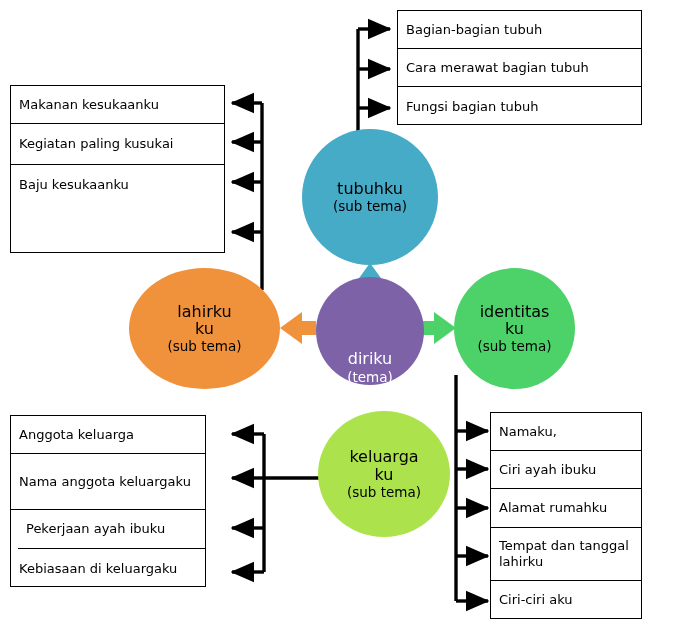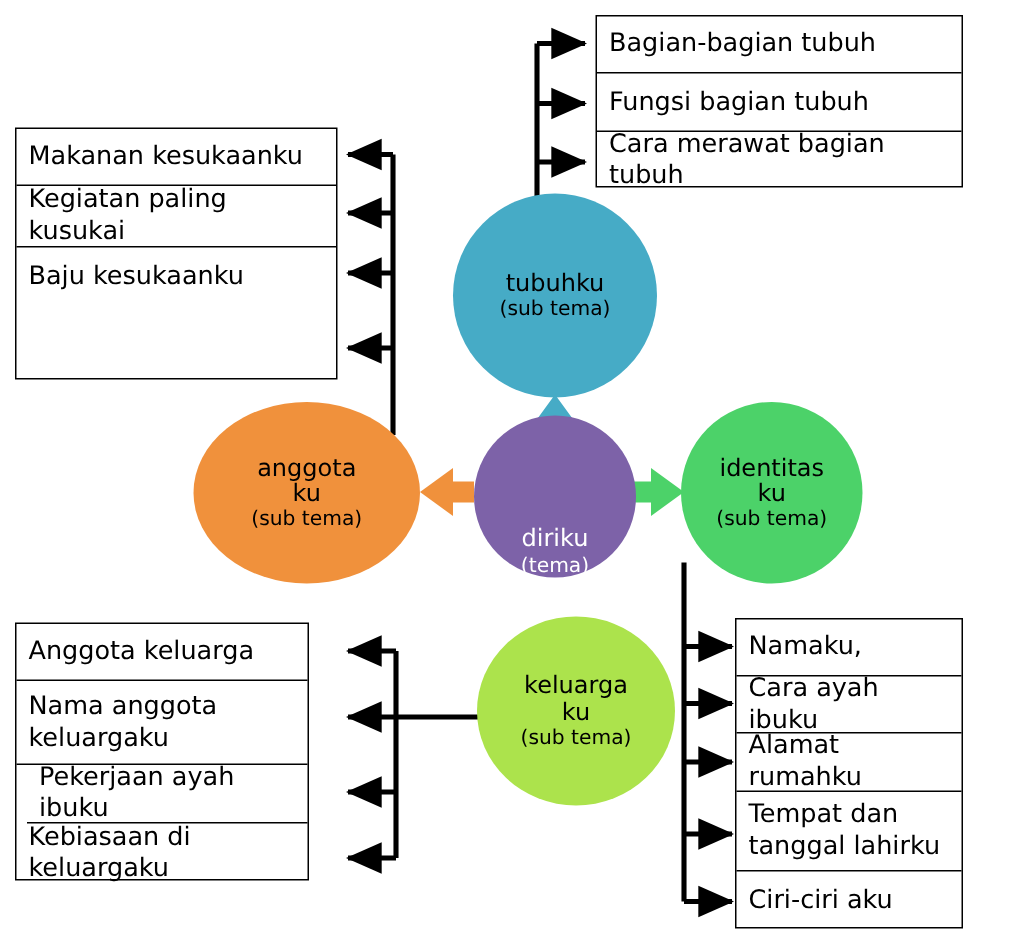--- a/index.html
+++ b/index.html
@@ -2,21 +2,21 @@
 <html><head>
 <meta charset="utf-8">
 <style>
   html,body{margin:0;padding:0;background:#ffffff;}
   body{font-family:"DejaVu Sans","Liberation Sans",sans-serif;}
   #canvas{position:relative;width:683px;height:621px;background:#ffffff;overflow:hidden;}
 
   
   .boxgroup{position:absolute;border:1.6px solid #000;box-sizing:border-box;background:#fff;}
   .boxrow{box-sizing:border-box;border-bottom:1.6px solid #000;display:flex;align-items:center;
-          padding:2px 8px;color:#000;font-size:17px;line-height:1.22;}
+          padding:2px 8px;color:#000;font-size:13px;line-height:1.22;}
   .boxrow:last-child{border-bottom:none;}
 
   
   .circle{position:absolute;border-radius:50%;display:flex;flex-direction:column;
           align-items:center;justify-content:center;text-align:center;color:#000;}
   .c-main{font-size:16px;line-height:1.12;}
   .c-sub{font-size:13.5px;line-height:1.2;}
 
   
   #wires{position:absolute;left:0;top:0;width:683px;height:621px;}
@@ -69,53 +69,53 @@
     <g>
       <path d="M280,328 L302,312 L302,321 L316,321 L316,335 L302,335 L302,344 z" fill="#f0913c"></path>
     </g>
     <g>
       <path d="M456,328 L434,312 L434,321 L421,321 L421,335 L434,335 L434,344 z" fill="#4cd269"></path>
     </g>
   </svg>
 
   <div class="boxgroup" style="left:397px;top:10px;width:245px;height:115px;">
     <div class="boxrow" style="height:38px;">Bagian-bagian tubuh</div>
+    <div class="boxrow" style="height:38px;">Cara merawat bagian tubuh</div>
     <div class="boxrow" style="height:39px;">Fungsi bagian tubuh</div>
-    <div class="boxrow" style="height:38px;">Cara merawat bagian tubuh</div>
   </div>
 
   <div class="boxgroup" style="left:10px;top:85px;width:215px;height:168px;">
     <div class="boxrow" style="height:38px;">Makanan kesukaanku</div>
     <div class="boxrow" style="height:41px;">Kegiatan paling kusukai</div>
     <div class="boxrow" style="height:39px;">Baju kesukaanku</div>
   </div>
 
   <div class="boxgroup" style="left:10px;top:415px;width:196px;height:172px;">
     <div class="boxrow" style="height:38px;">Anggota keluarga</div>
     <div class="boxrow" style="height:56px;">Nama anggota keluargaku</div>
     <div class="boxrow" style="height:39px;margin-left:7px;">Pekerjaan ayah ibuku</div>
     <div class="boxrow" style="height:39px;">Kebiasaan di keluargaku</div>
   </div>
 
   <div class="boxgroup" style="left:490px;top:412px;width:152px;height:207px;">
     <div class="boxrow" style="height:38px;">Namaku,</div>
-    <div class="boxrow" style="height:38px;">Cara ayah ibuku</div>
+    <div class="boxrow" style="height:38px;">Ciri ayah ibuku</div>
     <div class="boxrow" style="height:39px;">Alamat rumahku</div>
     <div class="boxrow" style="height:53px;">Tempat dan tanggal lahirku</div>
     <div class="boxrow" style="height:38px;">Ciri-ciri aku</div>
   </div>
 
   <div class="circle" style="left:302px;top:129px;width:136px;height:136px;background:#46abc6;">
     <div class="c-main">tubuhku</div>
     <div class="c-sub">(sub tema)</div>
   </div>
 
   <div class="circle" style="left:129px;top:268px;width:151px;height:121px;background:#f0913c;">
     <div class="c-main">
-      <span>anggota</span><br>
+      <span>lahirku</span><br>
       <span>ku</span>
     </div>
     <div class="c-sub">(sub tema)</div>
   </div>
 
   <div class="circle" style="left:316px;top:277px;width:108px;height:108px;background:#7d62a8;color:#ffffff;justify-content:flex-end;">
     <div class="c-main">diriku</div>
     <div class="c-sub" style="margin-top:1px;">(tema)</div>
   </div>
 

